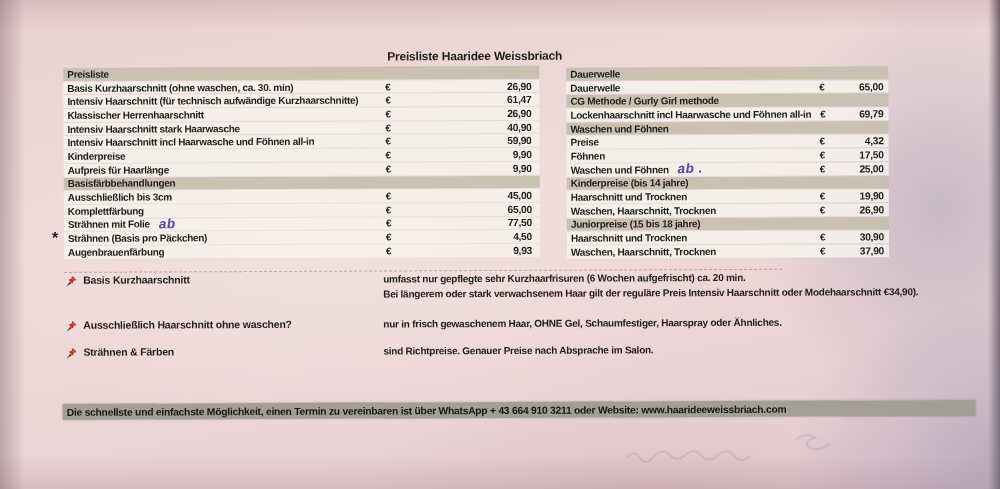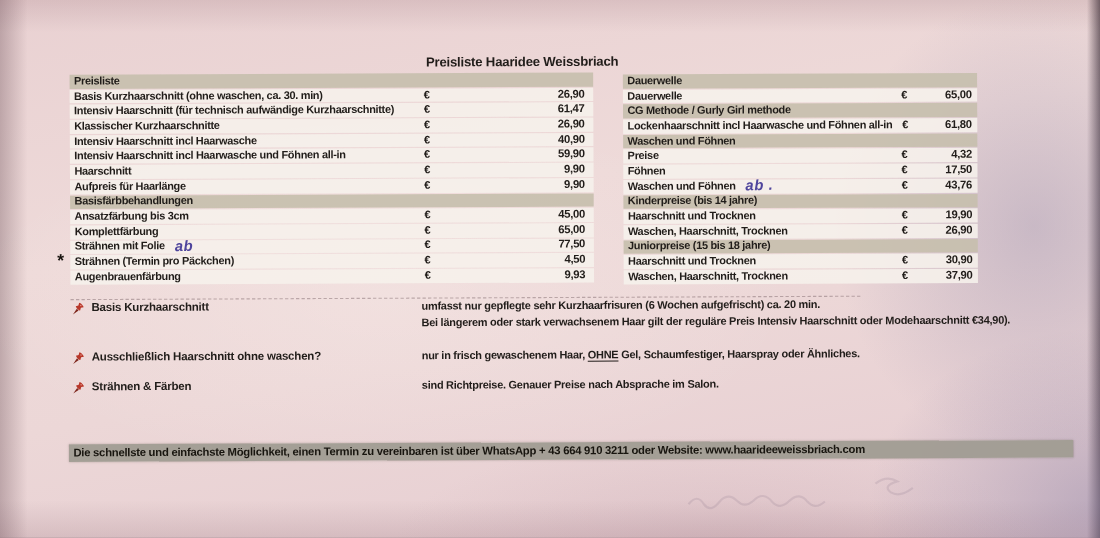--- a/index.html
+++ b/index.html
@@ -64,21 +64,21 @@
   }
 
   .note{position:absolute;left:64px;width:912px;display:flex;align-items:flex-start;}
   .pin{width:15px;height:13px;flex:0 0 15px;margin-top:0px;}
   .note-label{
     width:300px;flex:0 0 300px;
     font-size:10.5px;font-weight:700;letter-spacing:-0.2px;
     padding-left:4px;white-space:nowrap;
   }
   .note-body{flex:1;font-size:10px;font-weight:700;letter-spacing:-0.25px;line-height:14.5px;}
-  .note-body .emph{text-decoration:underline;text-underline-offset:1.5px;}
+  .note-body .emph{text-underline-offset:1.5px;}
 
   .footer-band{
     position:absolute;left:62px;top:402px;width:913px;height:16px;
     background:rgba(160,156,146,.95);
     display:flex;align-items:center;
     box-shadow:0 0 2px rgba(90,80,70,.4);
   }
   .footer-text{
     font-size:10.3px;font-weight:700;letter-spacing:-0.25px;
     padding-left:4px;white-space:nowrap;color:#18150f;
@@ -123,51 +123,51 @@
             <span>Intensiv Haarschnitt (für technisch aufwändige Kurzhaarschnitte)</span>
             <span class="hand ab"></span>
           </span>
           <span class="cur">€</span>
           <span class="price">61,47</span>
         </div>
 
         <div class="row r-item">
           <span class="hand star"></span>
           <span class="lblwrap">
-            <span>Klassischer Kurzhaarschnitte</span>
+            <span>Klassischer Herrenhaarschnitt</span>
             <span class="hand ab"></span>
           </span>
           <span class="cur">€</span>
           <span class="price">26,90</span>
         </div>
 
         <div class="row r-item">
           <span class="hand star"></span>
           <span class="lblwrap">
-            <span>Intensiv Haarschnitt incl Haarwasche</span>
+            <span>Intensiv Haarschnitt stark Haarwasche</span>
             <span class="hand ab"></span>
           </span>
           <span class="cur">€</span>
           <span class="price">40,90</span>
         </div>
 
         <div class="row r-item">
           <span class="hand star"></span>
           <span class="lblwrap">
             <span>Intensiv Haarschnitt incl Haarwasche und Föhnen all-in</span>
             <span class="hand ab"></span>
           </span>
           <span class="cur">€</span>
           <span class="price">59,90</span>
         </div>
 
         <div class="row r-item">
           <span class="hand star"></span>
           <span class="lblwrap">
-            <span>Haarschnitt</span>
+            <span>Kinderpreise</span>
             <span class="hand ab"></span>
           </span>
           <span class="cur">€</span>
           <span class="price">9,90</span>
         </div>
 
         <div class="row r-item">
           <span class="hand star"></span>
           <span class="lblwrap">
             <span>Aufpreis für Haarlänge</span>
@@ -183,21 +183,21 @@
             <span>Basisfärbbehandlungen</span>
             <span class="hand ab"></span>
           </span>
           <span class="cur"></span>
           <span class="price"></span>
         </div>
 
         <div class="row r-item">
           <span class="hand star"></span>
           <span class="lblwrap">
-            <span>Ansatzfärbung bis 3cm</span>
+            <span>Ausschließlich bis 3cm</span>
             <span class="hand ab"></span>
           </span>
           <span class="cur">€</span>
           <span class="price">45,00</span>
         </div>
 
         <div class="row r-item">
           <span class="hand star"></span>
           <span class="lblwrap">
             <span>Komplettfärbung</span>
@@ -213,21 +213,21 @@
             <span>Strähnen mit Folie</span>
             <span class="hand ab">ab</span>
           </span>
           <span class="cur">€</span>
           <span class="price">77,50</span>
         </div>
 
         <div class="row r-item">
           <span class="hand star">*</span>
           <span class="lblwrap">
-            <span>Strähnen (Termin pro Päckchen)</span>
+            <span>Strähnen (Basis pro Päckchen)</span>
             <span class="hand ab"></span>
           </span>
           <span class="cur">€</span>
           <span class="price">4,50</span>
         </div>
 
         <div class="row r-item">
           <span class="hand star"></span>
           <span class="lblwrap">
             <span>Augenbrauenfärbung</span>
@@ -270,21 +270,21 @@
           <span class="price"></span>
         </div>
 
         <div class="row r-item">
           <span class="hand star"></span>
           <span class="lblwrap">
             <span>Lockenhaarschnitt incl Haarwasche und Föhnen all-in</span>
             <span class="hand ab"></span>
           </span>
           <span class="cur">€</span>
-          <span class="price">61,80</span>
+          <span class="price">69,79</span>
         </div>
 
         <div class="row r-header">
           <span class="hand star"></span>
           <span class="lblwrap">
             <span>Waschen und Föhnen</span>
             <span class="hand ab"></span>
           </span>
           <span class="cur"></span>
           <span class="price"></span>
@@ -310,21 +310,21 @@
           <span class="price">17,50</span>
         </div>
 
         <div class="row r-item">
           <span class="hand star"></span>
           <span class="lblwrap">
             <span>Waschen und Föhnen</span>
             <span class="hand ab">ab .</span>
           </span>
           <span class="cur">€</span>
-          <span class="price">43,76</span>
+          <span class="price">25,00</span>
         </div>
 
         <div class="row r-header">
           <span class="hand star"></span>
           <span class="lblwrap">
             <span>Kinderpreise (bis 14 jahre)</span>
             <span class="hand ab"></span>
           </span>
           <span class="cur"></span>
           <span class="price"></span>

